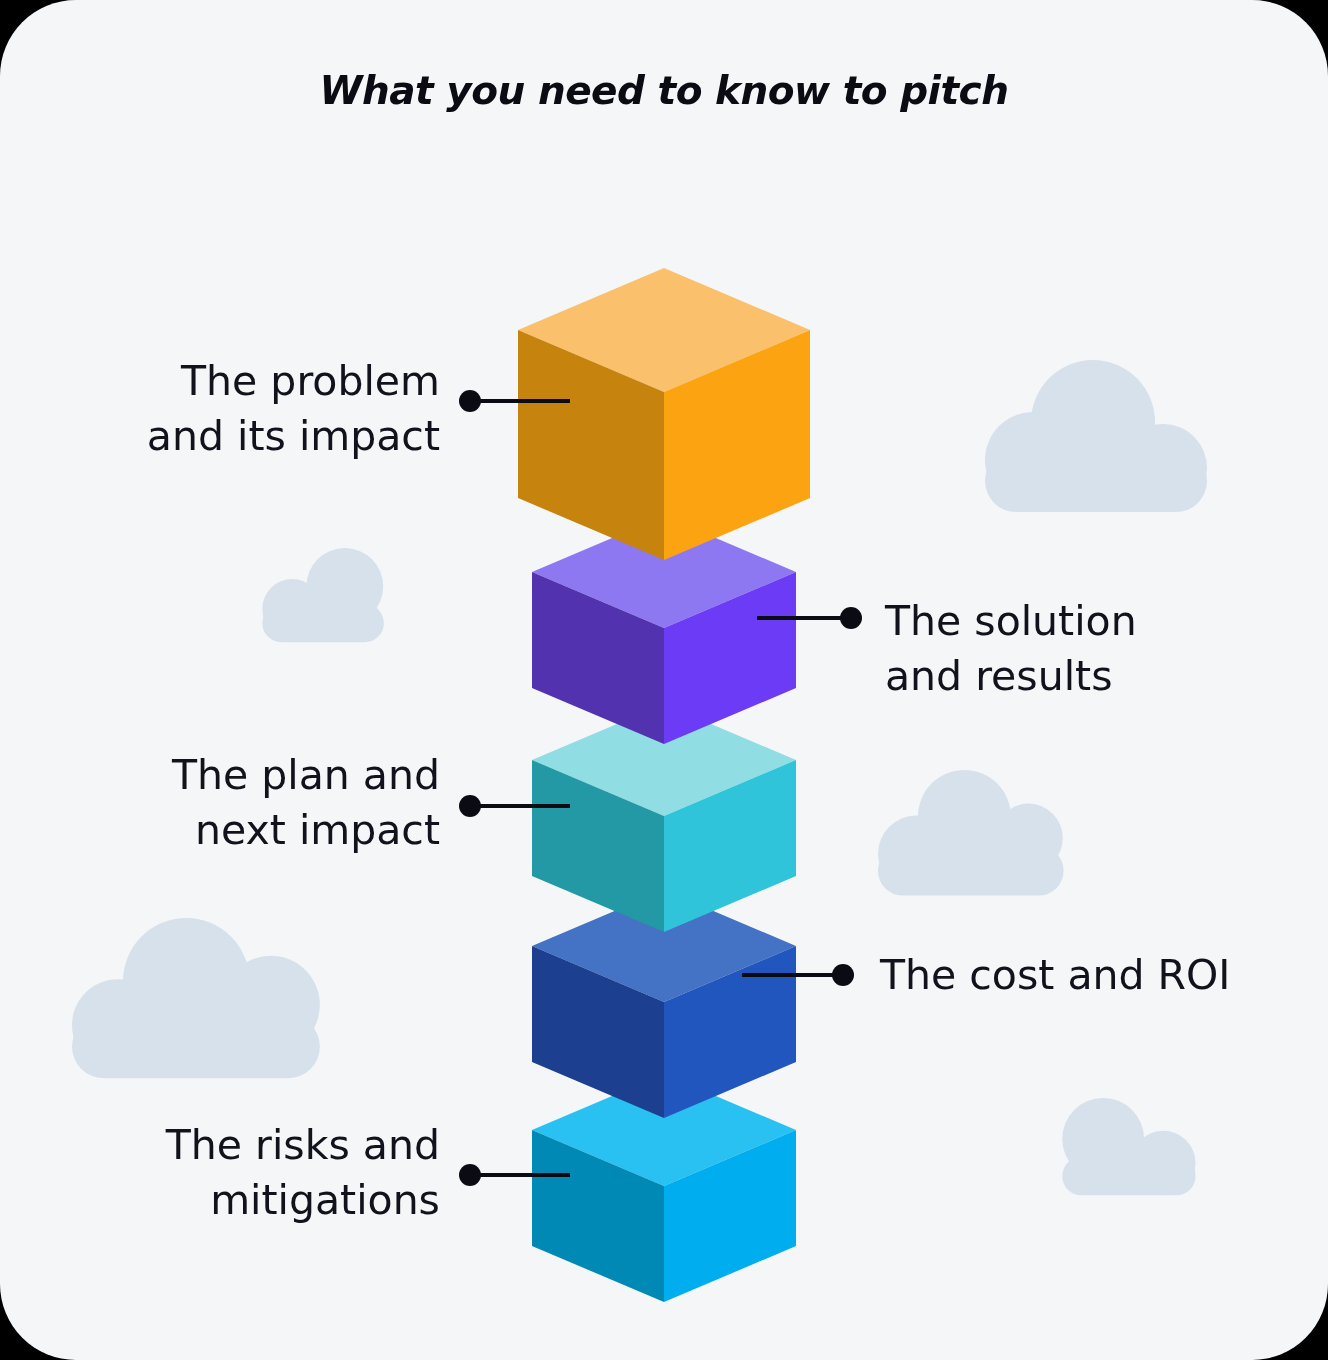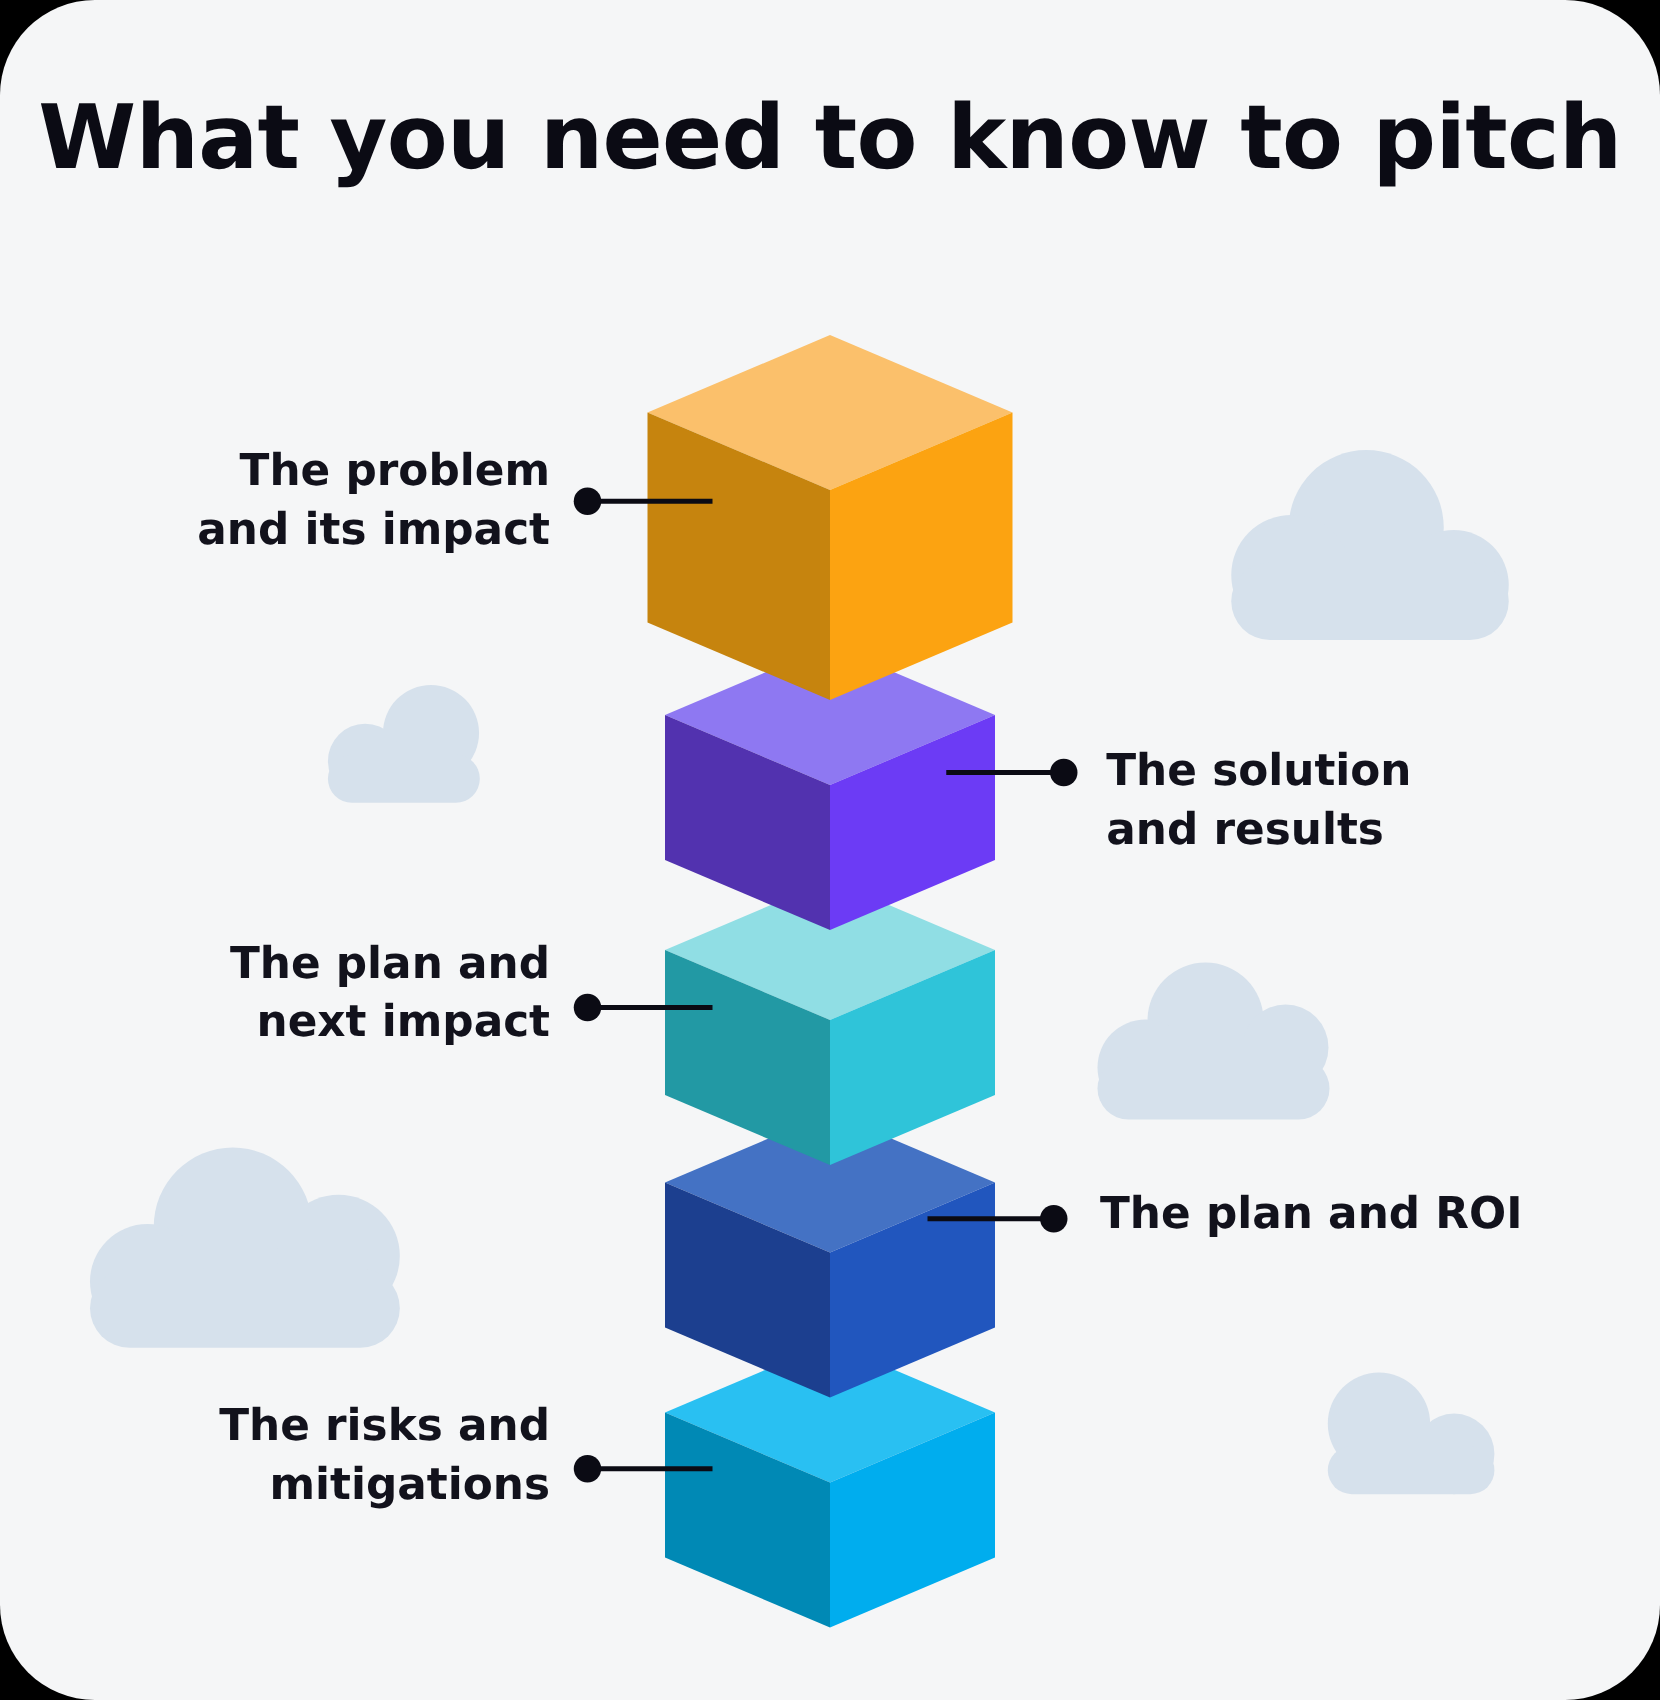--- a/index.html
+++ b/index.html
@@ -28,25 +28,26 @@
     position: absolute;
     top: 68px;
     left: 0;
     width: 1328px;
     text-align: center;
     z-index: 5;
   }
   .title-line {
     font-family: "DejaVu Sans", sans-serif;
     font-weight: 700;
-    font-size: 71px;
+    font-size: 39px;
     letter-spacing: -0.5px;
     color: #0B0B14;
     line-height: 1.17;
     white-space: nowrap;
+    font-style: italic;
   }
 
   
   #clouds {
     position: absolute;
     top: 0; left: 0;
     width: 1328px; height: 1360px;
     z-index: 1;
     pointer-events: none;
   }
@@ -67,22 +68,22 @@
     width: 1328px; height: 1360px;
     z-index: 4;
     pointer-events: none;
   }
 
   
   .label {
     position: absolute;
     z-index: 6;
     font-family: "DejaVu Sans", sans-serif;
-    font-weight: 700;
-    font-size: 35px;
+    font-weight: 400;
+    font-size: 41px;
     line-height: 1.33;
     color: #12121C;
     white-space: pre-line;
   }
   .label.right-align { text-align: right; }
   .label.left-align  { text-align: left;  }
 </style>
 </head>
 <body>
 
@@ -191,18 +192,18 @@
 
   <div class="label right-align" style="left:60px; top:354px; width:380px;">The problem
 and its impact</div>
 
   <div class="label left-align" style="left:885px; top:562px; width:400px;margin-top:32px;">The solution
 and results</div>
 
   <div class="label right-align" style="left:60px; top:748px; width:380px;">The plan and
 next impact</div>
 
-  <div class="label left-align" style="left:880px; top:948px; width:420px;">The plan and ROI</div>
+  <div class="label left-align" style="left:880px; top:948px; width:420px;">The cost and ROI</div>
 
   <div class="label right-align" style="left:60px; top:1118px; width:380px;">The risks and
 mitigations</div>
 
 </div>
 
 </body></html>

